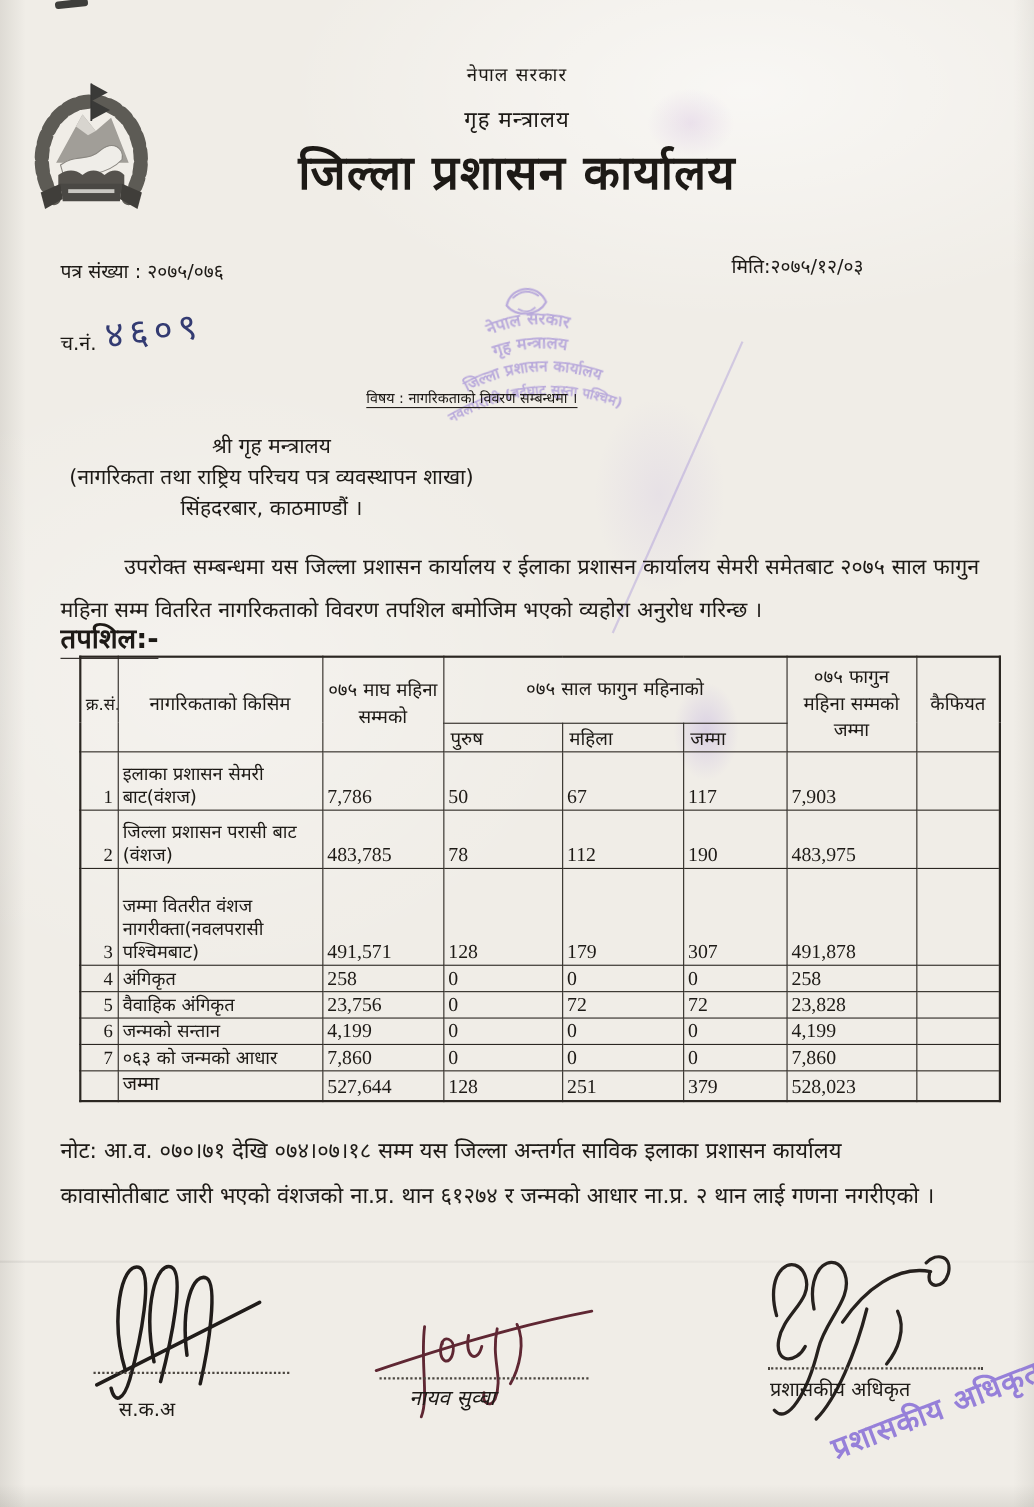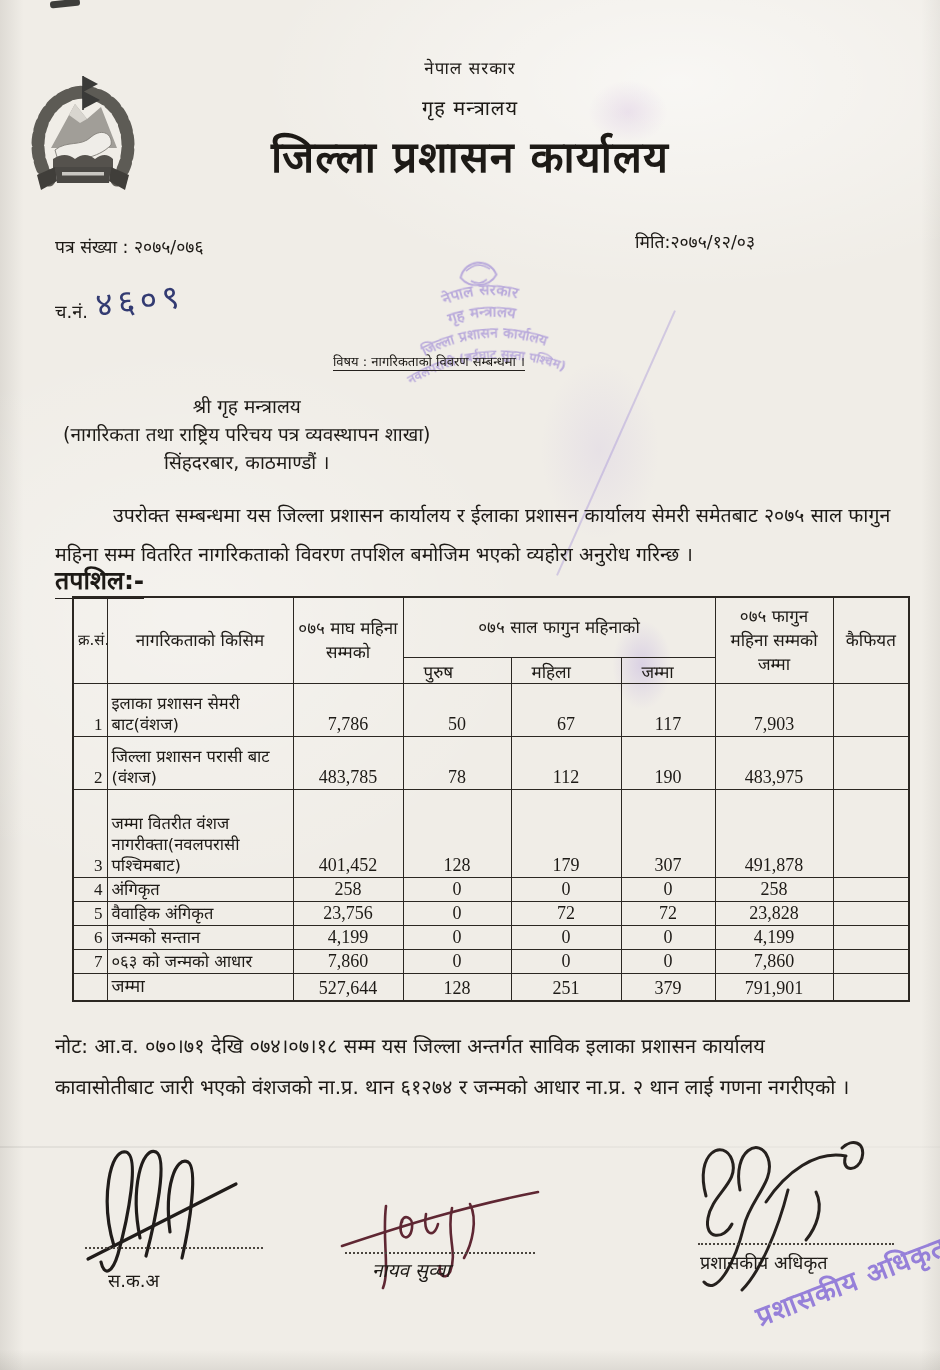--- a/index.html
+++ b/index.html
@@ -16,37 +16,37 @@
   }
   .abs{position:absolute;}
   .ctr{left:0;width:940px;text-align:center;}
   .num,.numcell{font-family:"Liberation Serif",serif;}
   
   .gov{top:56px;font-size:17px;letter-spacing:1px;}
   .min{top:94px;font-size:20px;letter-spacing:1px;}
   .office{top:126px;font-size:43px;font-weight:600;letter-spacing:1px;}
   .loc{top:200px;font-size:21px;font-weight:600;}
   .refno{left:55px;top:234px;font-size:17.5px;}
-  .date{left:635px;top:229px;font-size:17.5px;text-align:right;}
+  .date{left:665px;top:229px;font-size:17.5px;text-align:right;}
   .chalani{left:55px;top:283px;font-size:18px;}
   .chalani .hand{display:inline-block;font-size:33px;color:#333b72;transform:rotate(-6deg) translate(2px,-6px);letter-spacing:5px;font-weight:500;}
   .subject{left:333px;top:352px;font-size:13px;border-bottom:1.6px solid #24201c;padding-bottom:0;}
   .addr{left:63px;top:392px;font-size:19px;line-height:28px;text-align:center;}
   .bodytext{left:55px;top:496px;width:852px;font-size:19.5px;line-height:39px;text-indent:58px;}
   .tapasil{left:55px;top:562px;font-size:25px;font-weight:700;border-bottom:1.8px solid #24201c;padding-bottom:2px;}
   
   table.main{position:absolute;left:72px;top:596px;width:836px;border-collapse:collapse;table-layout:fixed;}
   table.main th,table.main td{border:1.6px solid #2b2722;padding:1px 4px;overflow:hidden;}
   table.main{border:2.5px solid #2b2722;}
   th{font-weight:normal;font-size:17px;text-align:center;vertical-align:middle;line-height:24px;}
   tr.h1{height:60px;} tr.h2{height:26px;}
-  tr.h2 th{text-align:left;vertical-align:bottom;padding-left:20px;line-height:20px;}
+  tr.h2 th{text-align:left;vertical-align:bottom;padding-left:6px;line-height:20px;}
   td.sn{text-align:right;vertical-align:bottom;font-size:17px;padding-right:2px;font-family:"Liberation Serif",serif;}
   td.kind{font-size:16.5px;line-height:21px;vertical-align:bottom;padding-left:5px;}
-  td.numcell{text-align:center;vertical-align:bottom;font-size:18px;padding-right:10px;padding-bottom:4px;}
+  td.numcell{text-align:left;vertical-align:bottom;font-size:18px;padding-right:10px;padding-bottom:4px;}
   td.cum{padding-right:16px;}
   tr.r-a{height:53px;} tr.r-b{height:53px;} tr.r-c{height:88px;}
   tr.r-s{height:24px;} tr.r-t{height:28px;}
   tr.r-t td.kind{vertical-align:middle;font-size:17.5px;}
   
   .note{left:55px;top:1026px;width:810px;font-size:20px;line-height:41px;}
   
   .dotline{border-top:2.2px dotted #4a453f;height:0;}
   .sig-label{font-size:18px;}
   .stamp-office{left:726px;top:1262px;width:250px;font-size:27px;font-weight:700;transform:rotate(-21deg);opacity:.8;letter-spacing:1px;text-align:center;}
@@ -166,21 +166,21 @@
       <td class="numcell">483,785</td>
       <td class="numcell">78</td>
       <td class="numcell">112</td>
       <td class="numcell">190</td>
       <td class="numcell cum">483,975</td>
       <td></td>
     </tr>
     <tr class="r-c">
       <td class="sn">3</td>
       <td class="kind">जम्मा वितरीत वंशज नागरीक्ता(नवलपरासी पश्चिमबाट)</td>
-      <td class="numcell">401,452</td>
+      <td class="numcell">491,571</td>
       <td class="numcell">128</td>
       <td class="numcell">179</td>
       <td class="numcell">307</td>
       <td class="numcell cum">491,878</td>
       <td></td>
     </tr>
     <tr class="r-s">
       <td class="sn">4</td>
       <td class="kind">अंगिकृत</td>
       <td class="numcell">258</td>
@@ -220,21 +220,21 @@
       <td class="numcell cum">7,860</td>
       <td></td>
     </tr>
     <tr class="r-t">
       <td class="sn"></td>
       <td class="kind">जम्मा</td>
       <td class="numcell">527,644</td>
       <td class="numcell">128</td>
       <td class="numcell">251</td>
       <td class="numcell">379</td>
-      <td class="numcell cum">791,901</td>
+      <td class="numcell cum">528,023</td>
       <td></td>
     </tr>
   </tbody>
     </table>
 
   <div class="abs note">नोट: आ.व. ०७०।७१ देखि ०७४।०७।१८ सम्म यस जिल्ला अन्तर्गत साविक इलाका प्रशासन कार्यालय कावासोतीबाट जारी भएको वंशजको ना.प्र. थान ६१२७४ र जन्मको आधार ना.प्र. २ थान लाई गणना नगरीएको ।</div>
 
   <div class="abs" style="left:80px;top:1128px;width:170px;height:150px;">
     <svg width="170" height="150" viewBox="0 0 170 150">
       <g fill="none" stroke="#201c1a" stroke-width="3.2" stroke-linecap="round">

